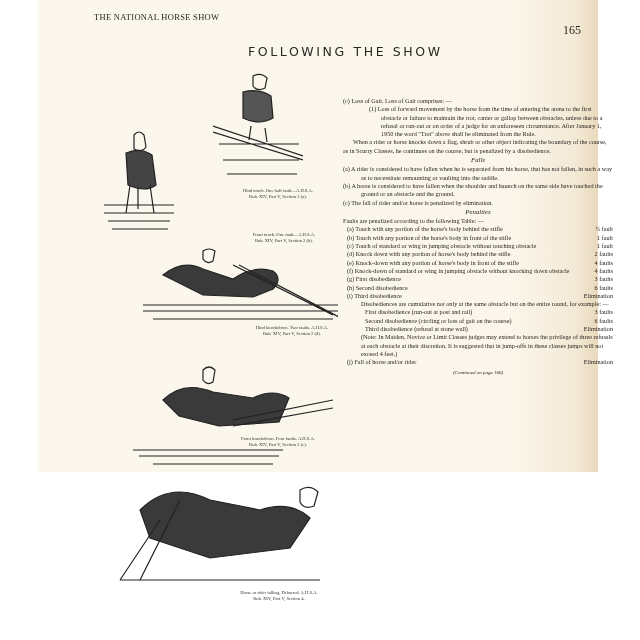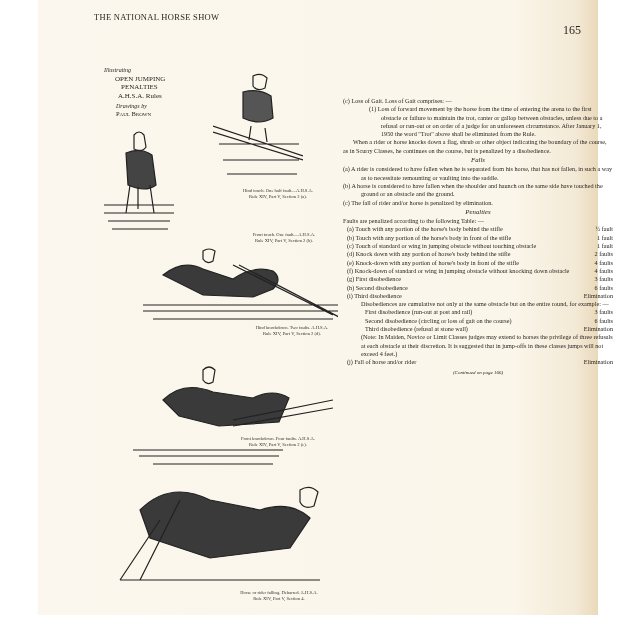--- a/index.html
+++ b/index.html
@@ -1,21 +1,21 @@
 <!DOCTYPE html>
 <html><head>
   <meta charset="utf-8">
   <style>
     html, body { margin: 0; padding: 0; }
     body {
       width: 640px; height: 640px; background: #ffffff; position: relative; overflow: hidden;
       font-family: "Liberation Serif", serif; color: #2a2622;
     }
     .page {
-      position: absolute; left: 38px; top: 0; width: 560px; height: 615px;
+      position: absolute; left: 38px; top: 0; width: 560px; height: 472px;
       background: linear-gradient(to right, #fbf7ee 0%, #fbf6ea 85%, #f3e9d6 96%, #ead9bb 100%);
     }
     .running-head { position: absolute; left: 56px; top: 12px; font-size: 8.5px; letter-spacing: 0.3px; }
     .page-num { position: absolute; left: 525px; top: 23px; font-size: 12px; }
     .title {
       position: absolute; left: 210px; top: 44px; font-family: "DejaVu Sans", sans-serif;
       font-size: 12.5px; letter-spacing: 2.6px; font-weight: normal;
     }
     .caption-block { position: absolute; left: 66px; top: 67px; width: 100px; font-size: 6.5px; line-height: 1.25; }
     .caption-block .ital { font-style: italic; font-size: 6px; }
@@ -34,29 +34,22 @@
     .sub { padding-left: 18px; }
     .sub2 { padding-left: 18px; }
     .cont { text-align: center; font-style: italic; font-size: 5px; margin-top: 2px !important; }
   </style>
 </head>
 <body>
 
 <div class="page">
   <div class="running-head">THE NATIONAL HORSE SHOW</div>
   <div class="page-num">165</div>
+  <div class="title">FOLLOWING THE SHOW</div>
 
-  <div class="caption-block">
-    <div class="ital">Illustrating</div>
-    <div class="cap">OPEN JUMPING</div>
-    <div class="cap" style="padding-left:17px">PENALTIES</div>
-    <div class="cap" style="padding-left:14px">A.H.S.A. Rules</div>
-    <div class="ital" style="padding-left:12px;margin-top:2px">Drawings by</div>
-    <div class="sc" style="padding-left:12px">Paul Brown</div>
-  </div>
 
   <svg class="illus" style="left:66px;top:125px" width="70" height="110">
     <g stroke="#222" stroke-width="1.2" fill="none">
       <path d="M30 10 q5 -6 10 0 l2 12 q-4 6 -12 2 z"></path>
       <path d="M22 28 q14 -6 26 2 l4 30 q-10 8 -28 0 z" fill="#444"></path>
       <path d="M26 60 l-4 28 M46 60 l4 28 M34 62 l0 22"></path>
       <path d="M0 80 h70 M0 88 h70 M4 96 h62 M8 104 h56"></path>
     </g>
   </svg>
 

